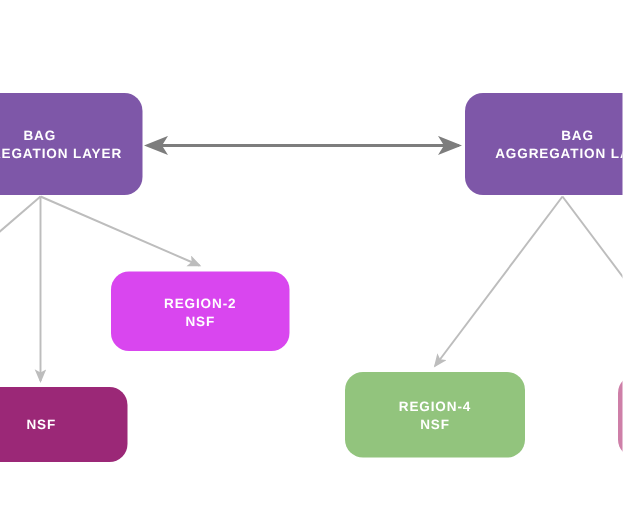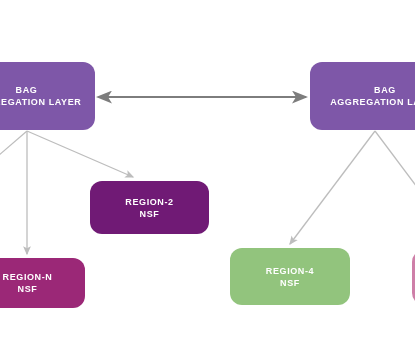--- a/index.html
+++ b/index.html
@@ -52,25 +52,25 @@
   }
   
   #node-bag-right {
     left: 310px;
     top: 62px;
     width: 150px;
     height: 68px;
     background: #7E57A8;
   }
   #node-region-2 {
-    left: 90px;
+    left: 74px;
     top: 181px;
     width: 119px;
     height: 53px;
-    background: #701a75;
+    background: #d946ef;
   }
   
   #node-region-n {
     left: -30px;
     top: 258px;
     width: 115px;
     height: 50px;
     background: #9B2877;
   }
   #node-region-1 {
@@ -129,21 +129,20 @@
     <span class="line1">BAG</span>
     <span class="line2">AGGREGATION LAYER</span>
   </div>
 
   <div class="node" id="node-region-2">
     <span class="line1">REGION-2</span>
     <span class="line2">NSF</span>
   </div>
 
   <div class="node" id="node-region-n">
-    <span class="line1">REGION-N</span>
     <span class="line2">NSF</span>
   </div>
 
   <div class="node" id="node-region-1">
     <span class="line1">REGION-4</span>
     <span class="line2">NSF</span>
   </div>
 
   <div class="node" id="node-region-pink">
     <span class="line1"></span>

